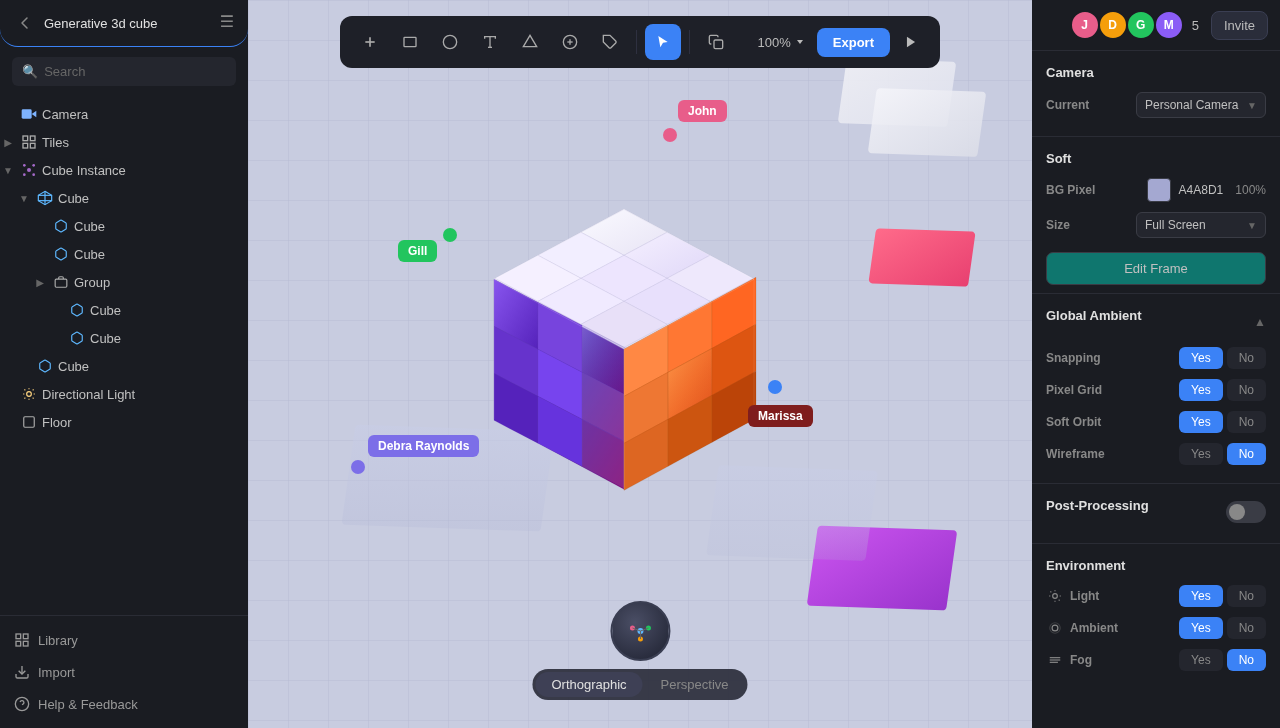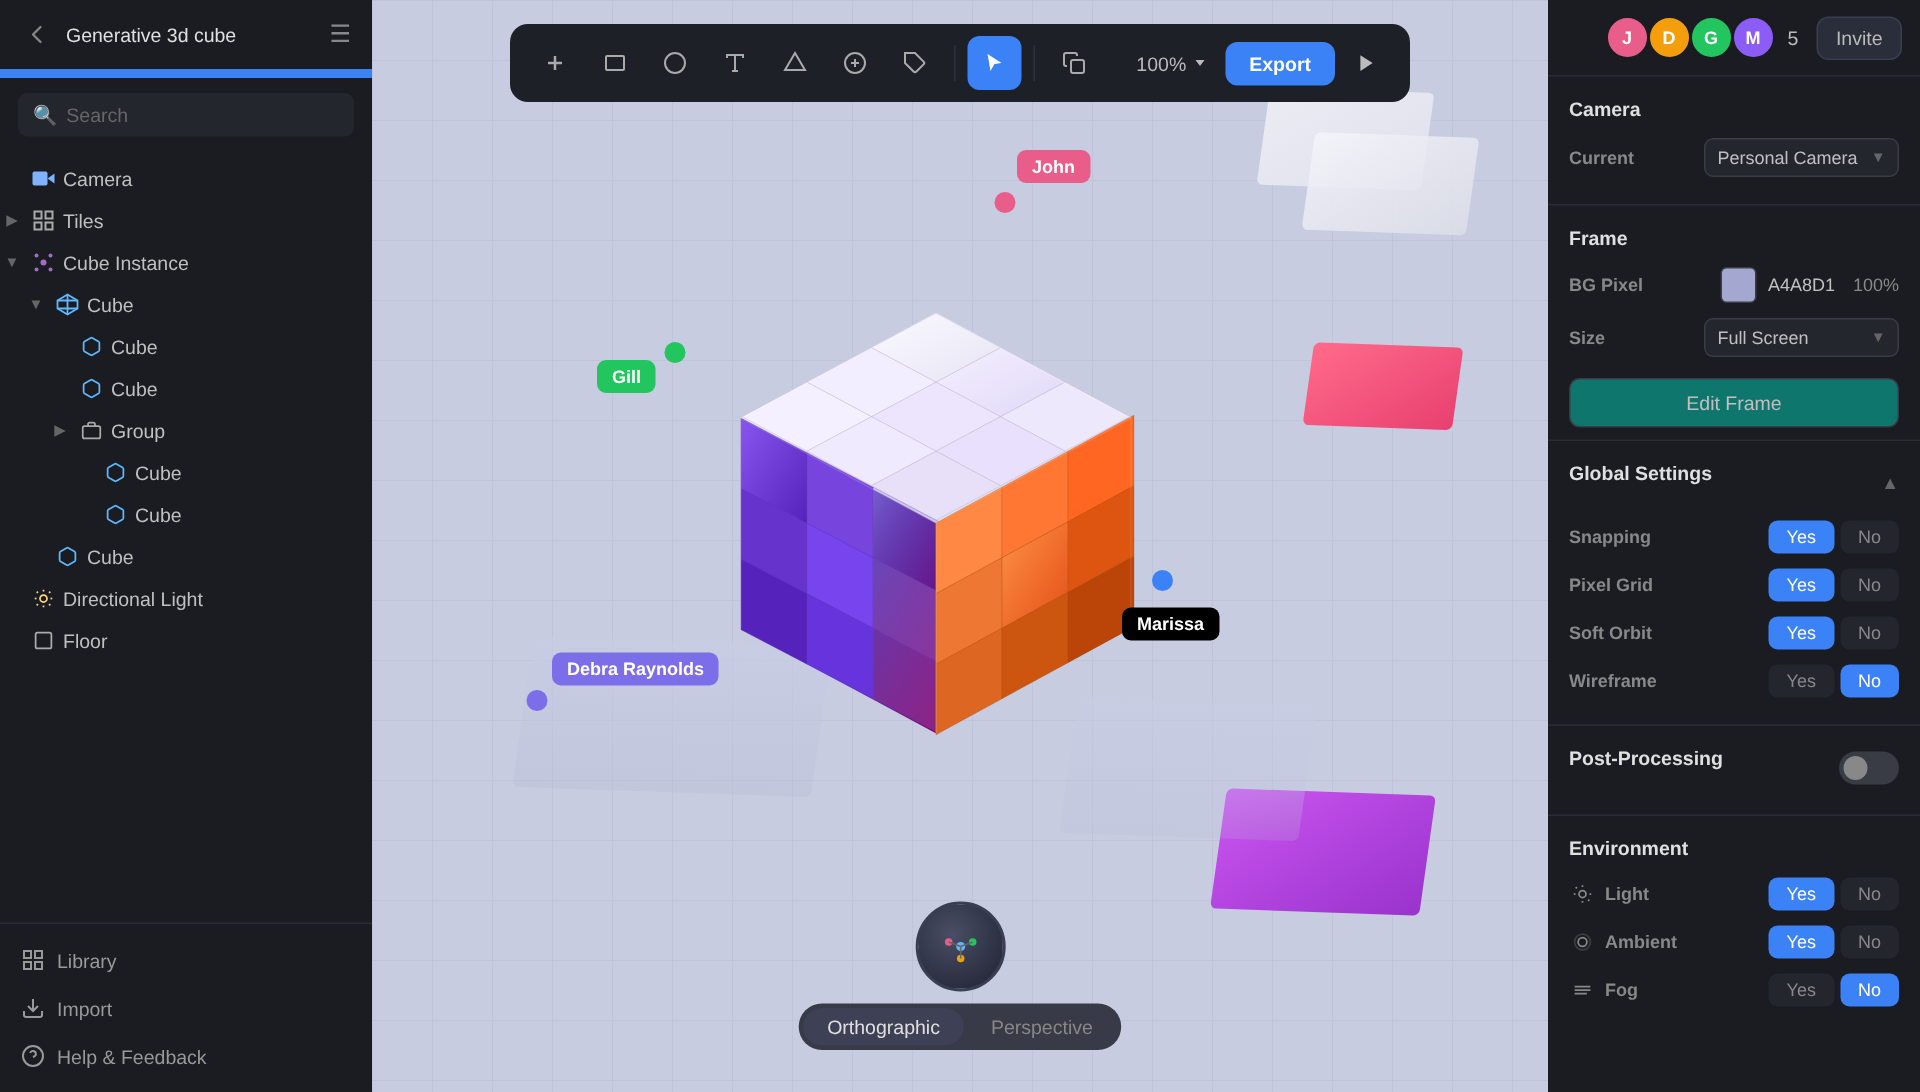--- a/index.html
+++ b/index.html
@@ -19,24 +19,25 @@
       left: 0; top: 0;
       width: 248px;
       height: 728px;
       background: #1a1c22;
       display: flex;
       flex-direction: column;
       z-index: 10;
     }
     .sidebar-header {
       display: flex;
-      align-items: center;
+      align-items: flex-start;
       justify-content: space-between;
       padding: 12px 14px;
-      border-bottom: 6px solid #3b82f6;
+      border-bottom: 1px solid #3b82f6;
+      border-radius: 18px;
     }
     .sidebar-title-group {
       display: flex;
       align-items: center;
       gap: 8px;
     }
     .back-btn {
       width: 22px; height: 22px;
       color: #888;
       cursor: pointer;
@@ -227,21 +228,21 @@
       border-radius: 6px;
       font-size: 12px;
       font-weight: 600;
       color: #fff;
       z-index: 5;
       white-space: nowrap;
     }
     .user-john { background: #e85d8a; top: 100px; left: 430px; }
     .user-gill { background: #22c55e; top: 240px; left: 150px; }
     .user-debra { background: #7c6ee8; top: 435px; left: 120px; }
-    .user-marissa { background: #000000; top: 405px; left: 500px; }
+    .user-marissa { background: #7f1d1d; top: 405px; left: 500px; }
 
     .user-dot {
       position: absolute;
       width: 14px; height: 14px;
       border-radius: 50%;
       z-index: 5;
     }
     .dot-john { background: #e85d8a; top: 128px; left: 415px; }
     .dot-gill { background: #22c55e; top: 228px; left: 195px; }
     .dot-debra { background: #7c6ee8; top: 460px; left: 103px; }
@@ -921,42 +922,42 @@
     <div class="rp-row">
       <span class="rp-label">Current</span>
       <div class="rp-select">
         <span>Personal Camera</span>
         <span class="rp-select-chevron">▼</span>
       </div>
     </div>
   </div>
 
   <div class="rp-section">
-    <div class="rp-section-title">Frame</div>
+    <div class="rp-section-title">Soft</div>
     <div class="rp-row">
       <span class="rp-label">BG Pixel</span>
       <div class="color-row">
         <div class="color-swatch"></div>
         <span class="color-hex">A4A8D1</span>
         <span class="color-opacity">100%</span>
       </div>
     </div>
     <div class="rp-row">
       <span class="rp-label">Size</span>
       <div class="rp-select">
         <span>Full Screen</span>
         <span class="rp-select-chevron">▼</span>
       </div>
     </div>
     <button class="edit-frame-btn">Edit Frame</button>
   </div>
 
   <div class="rp-section">
     <div class="rp-section-title-row">
-      <span class="rp-section-title">Global Settings</span>
+      <span class="rp-section-title">Global Ambient</span>
       <span class="rp-collapse-btn">▲</span>
     </div>
 
     <div class="rp-row">
       <span class="rp-label">Snapping</span>
       <div class="toggle-group">
         <button class="tg-btn yes">Yes</button>
         <button class="tg-btn no">No</button>
       </div>
     </div>

